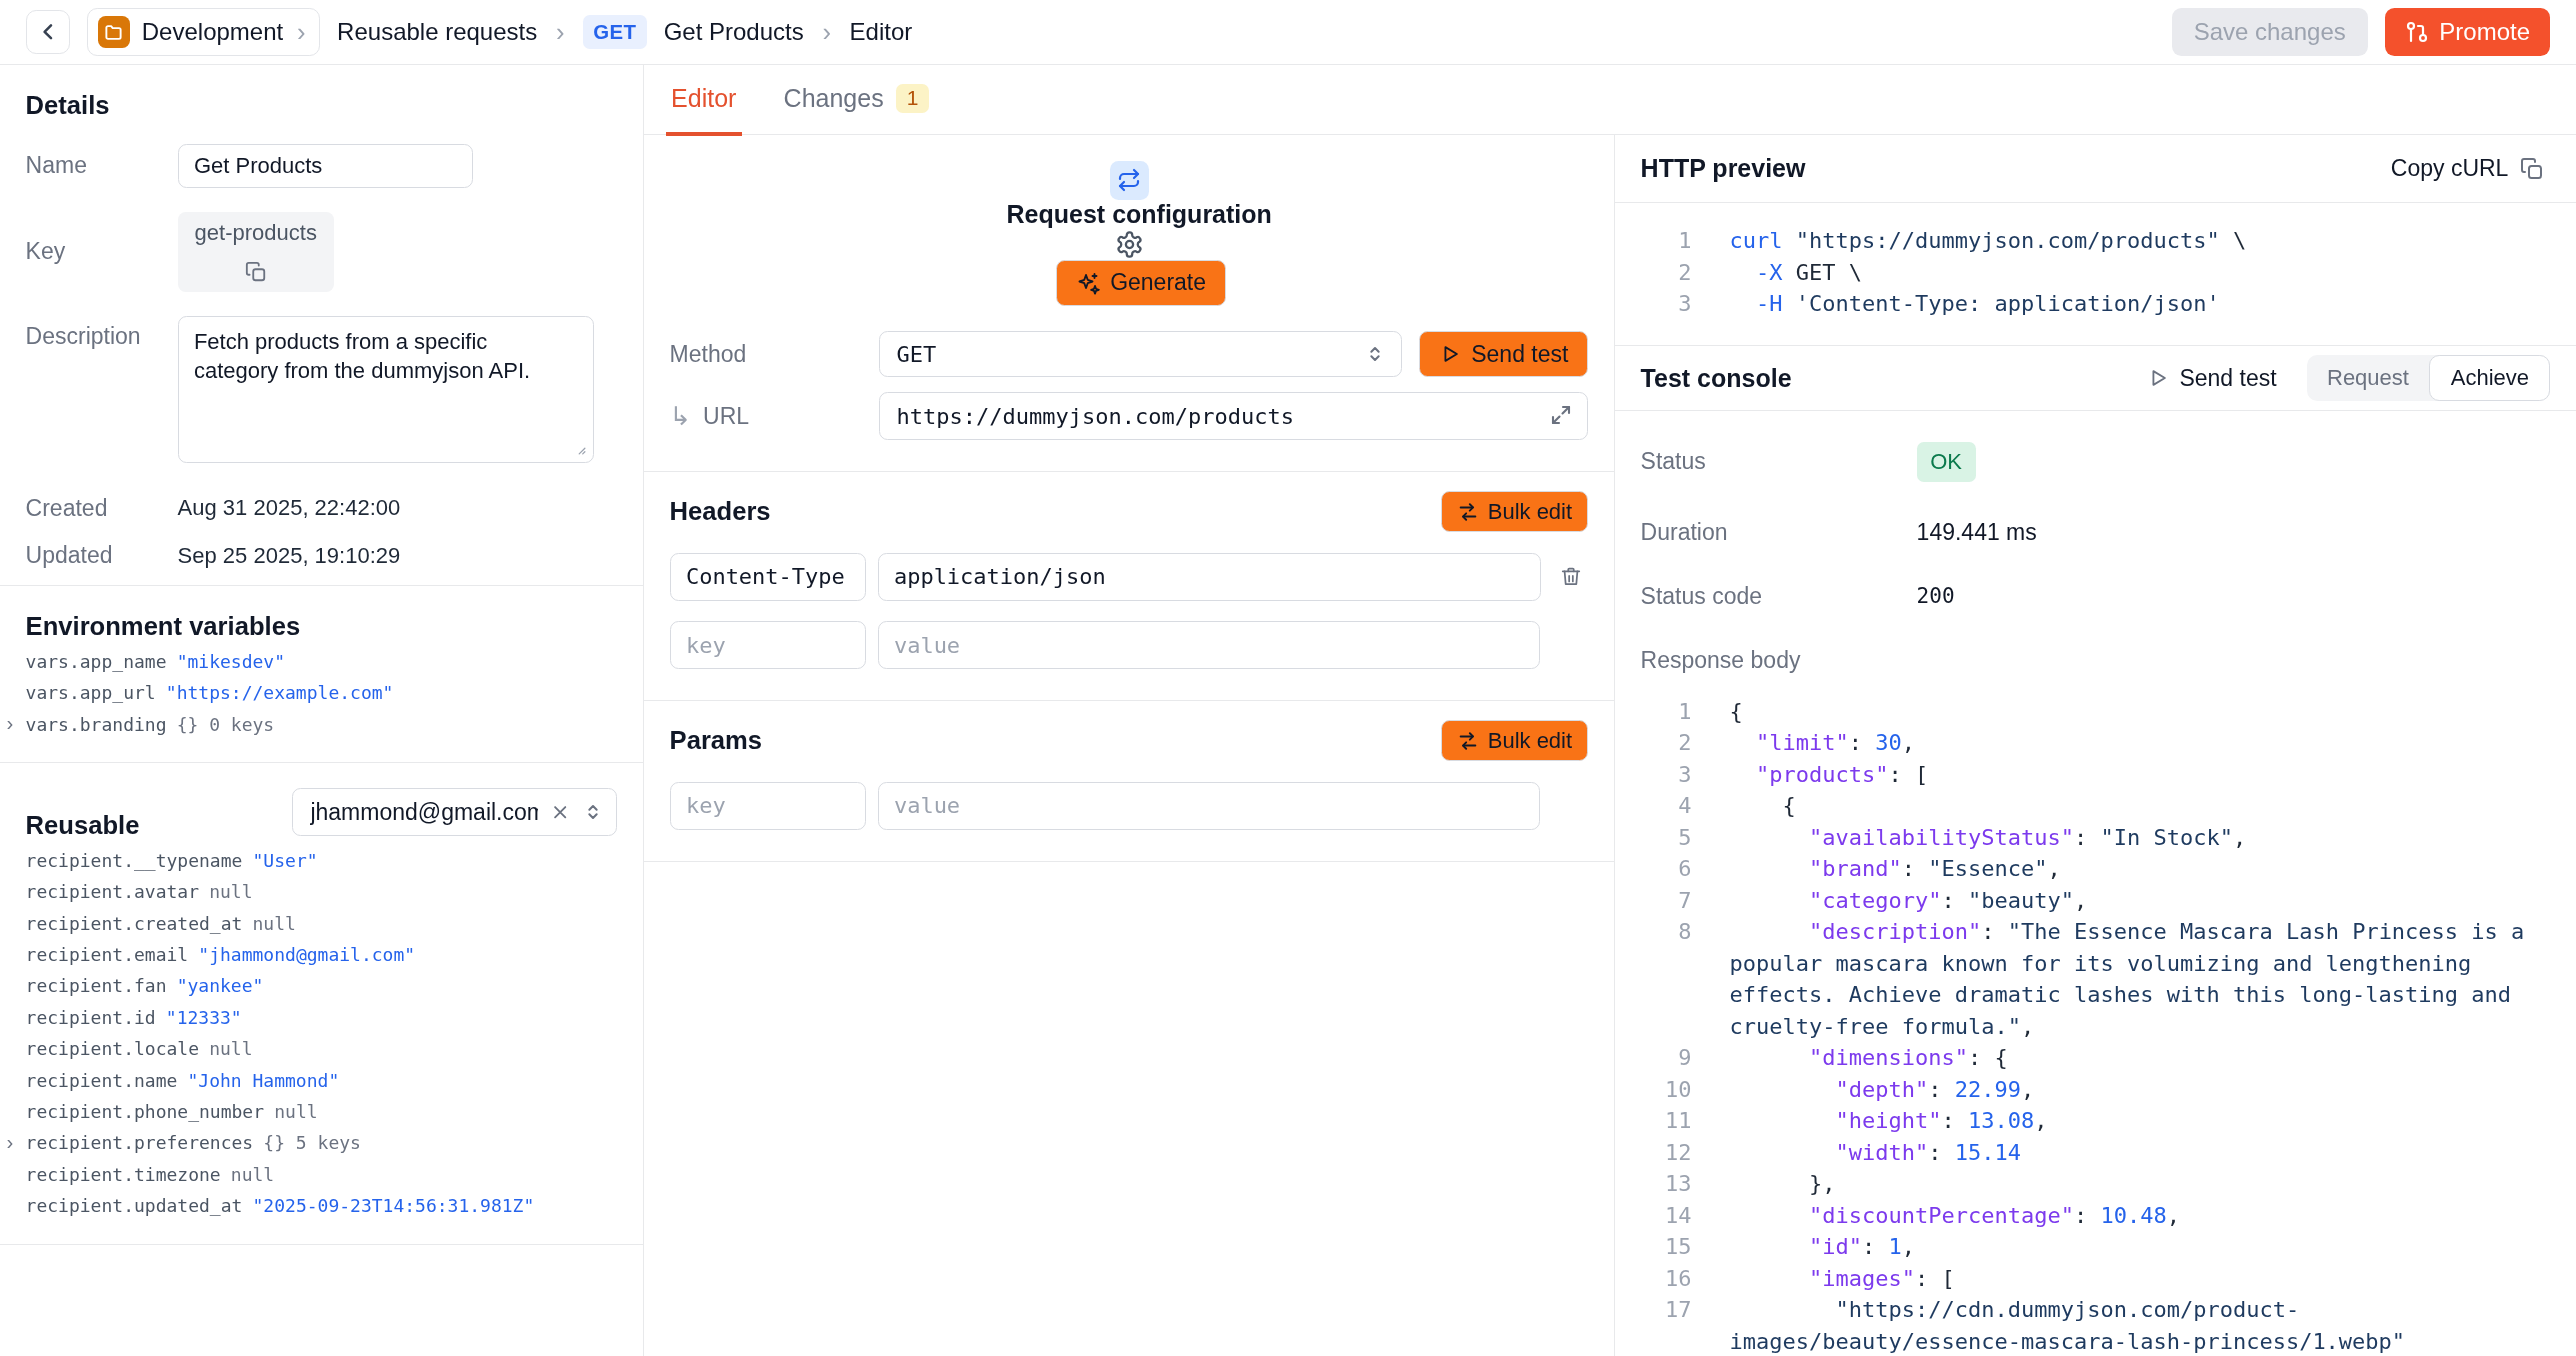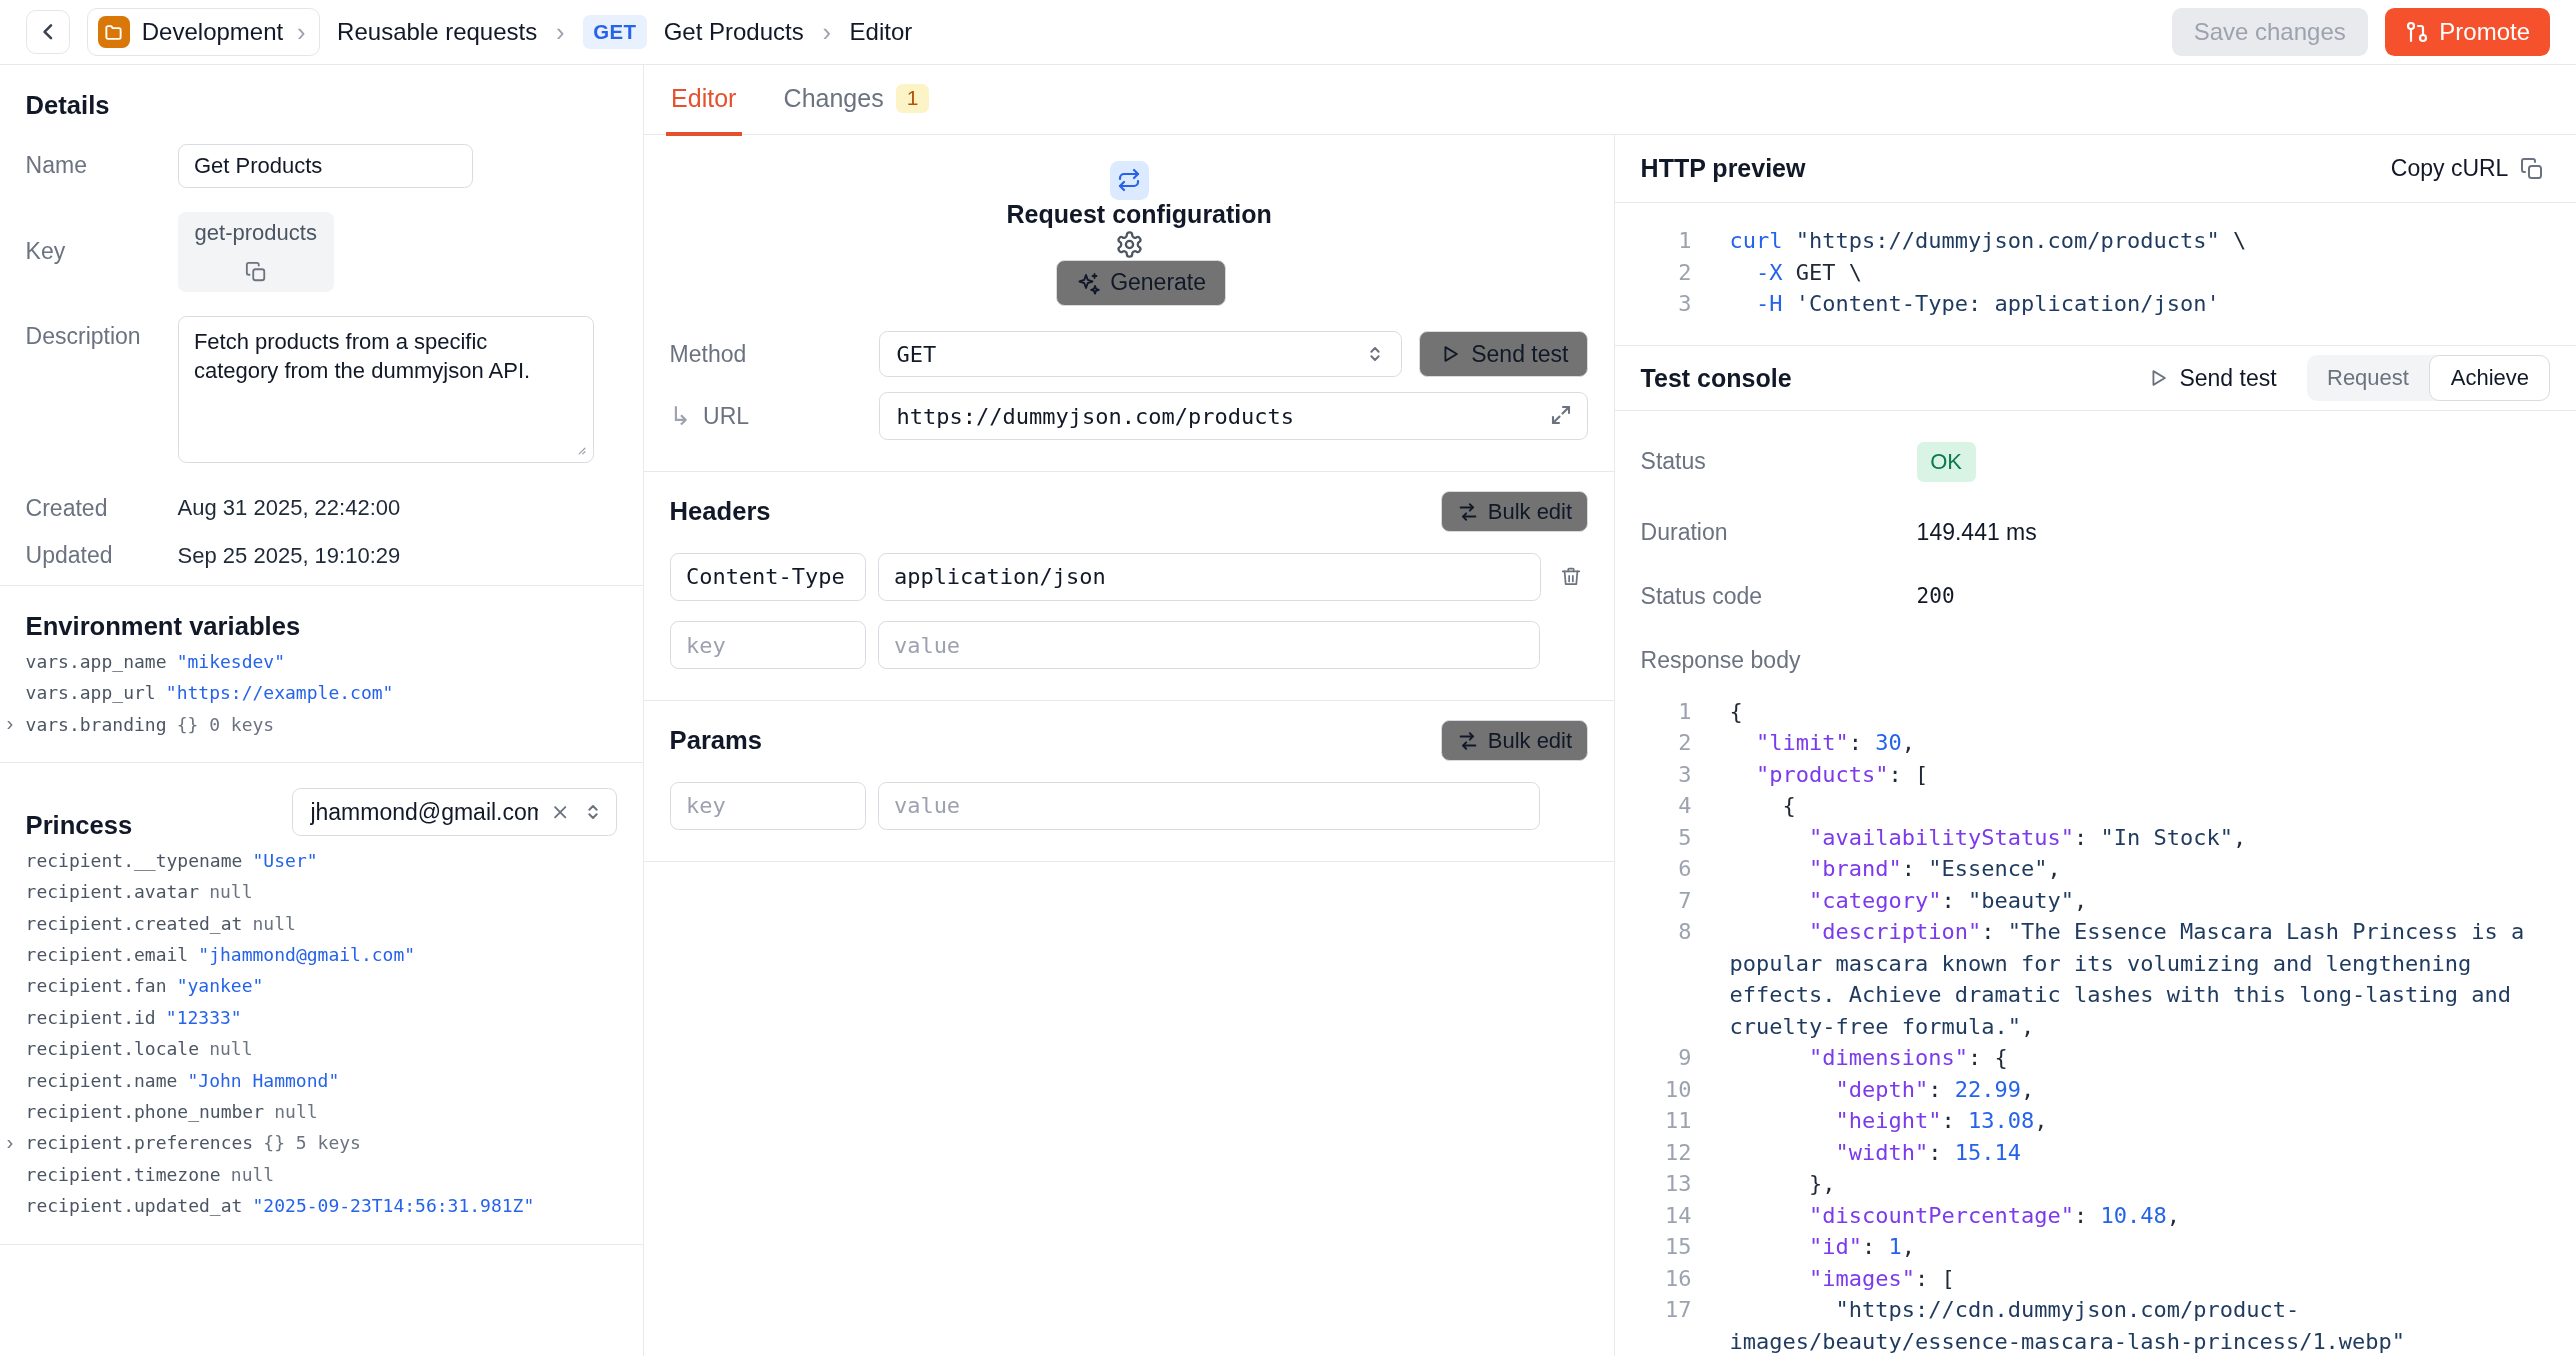--- a/index.html
+++ b/index.html
@@ -66,21 +66,21 @@
   .gray-ic { color:#6b7280; }
   .actor-row { display:flex; align-items:center; justify-content:space-between; margin-top:25.6px; padding-bottom:29px; }
   .select-btn { height:44px; border:1.7px solid #d8dbe1; border-radius:8.5px; background:#fff; padding:0 13.6px 0 17px; display:flex; align-items:center; gap:12px; font-size:22px; color:#374151; cursor:pointer; }
 
   
   .rc-header { margin-top:25.6px; display:flex; align-items:center;flex-direction:column; }
   .rc-icon { width:39px; height:39px; background:#dbeafe; color:#2563eb; border-radius:8.5px; display:flex; align-items:center; justify-content:center; flex:none; }
   .rc-title { margin-left:20.4px; font-size:25px; font-weight:600; }
   .rc-spacer { flex:1; }
   .ghost-icon { color:#4b5563; background:none; border:none; display:flex; align-items:center; cursor:pointer; }
-  .btn-outline { height:46px; border:1.7px solid #d8dbe1; border-radius:8.5px; background:#737373; display:flex; align-items:center; gap:10.2px; padding:0 19px; font-size:23px; color:#111827; cursor:pointer; }
+  .btn-outline { height:46px; border:1.7px solid #d8dbe1; border-radius:8.5px; background:#f97316; display:flex; align-items:center; gap:10.2px; padding:0 19px; font-size:23px; color:#111827; cursor:pointer; }
   .generate-btn { margin-left:24px; }
   .form-row { display:flex; align-items:center; margin-top:24px; }
   .form-label { width:209px; flex:none; font-size:23px; color:#6b7280; display:flex; align-items:center; gap:12px; }
   .hook { color:#9ca3af; font-size:25.6px; }
   .fake-select { flex:1; height:46px; border:1.7px solid #d8dbe1; border-radius:8.5px; display:flex; align-items:center; padding:0 15.3px 0 17px; font-size:22px; background:#fff; cursor:pointer; }
   .fake-select .grow { flex:1; }
   .sendtest-btn { margin-left:17px; flex:none; }
   .url-wrap { flex:1; position:relative; display:flex; }
   .url-input { width:100%; height:48px; border:1.7px solid #d8dbe1; border-radius:8.5px; padding:0 60px 0 17px; font-size:22px; font-family:"DejaVu Sans Mono", monospace; color:#111827; outline:none; }
   .url-expand { position:absolute; right:15.3px; top:11px; color:#6b7280; cursor:pointer; }
@@ -226,21 +226,21 @@
             <div class="kv-row">
               <span class="kv-chevron">›</span>
               <span class="kv-key">vars.branding</span>
               <span class="kv-val obj">{} 0 keys</span>
             </div>
           </div>
       </section>
 
       <section class="sb-section" style="padding-bottom:27px">
         <div class="recip-header">
-          <h3 class="sec-title">Princess</h3>
+          <h3 class="sec-title">Reusable</h3>
           <div class="select-box">
             <span class="grow">jhammond@gmail.com</span>
             <span class="gray-ic">
               <svg width="20.4" height="20.4" viewBox="0 0 24 24" fill="none" stroke="currentColor" stroke-width="2.2" stroke-linecap="round">
                   <path d="M18 6L6 18M6 6l12 12"></path>
                 </svg>
             </span>
             <span class="gray-ic">
               <svg width="22" height="22" viewBox="0 0 24 24" fill="none" stroke="currentColor" stroke-width="2.2" stroke-linecap="round" stroke-linejoin="round">
                   <path d="M8 9.5L12 5.5l4 4"></path>

